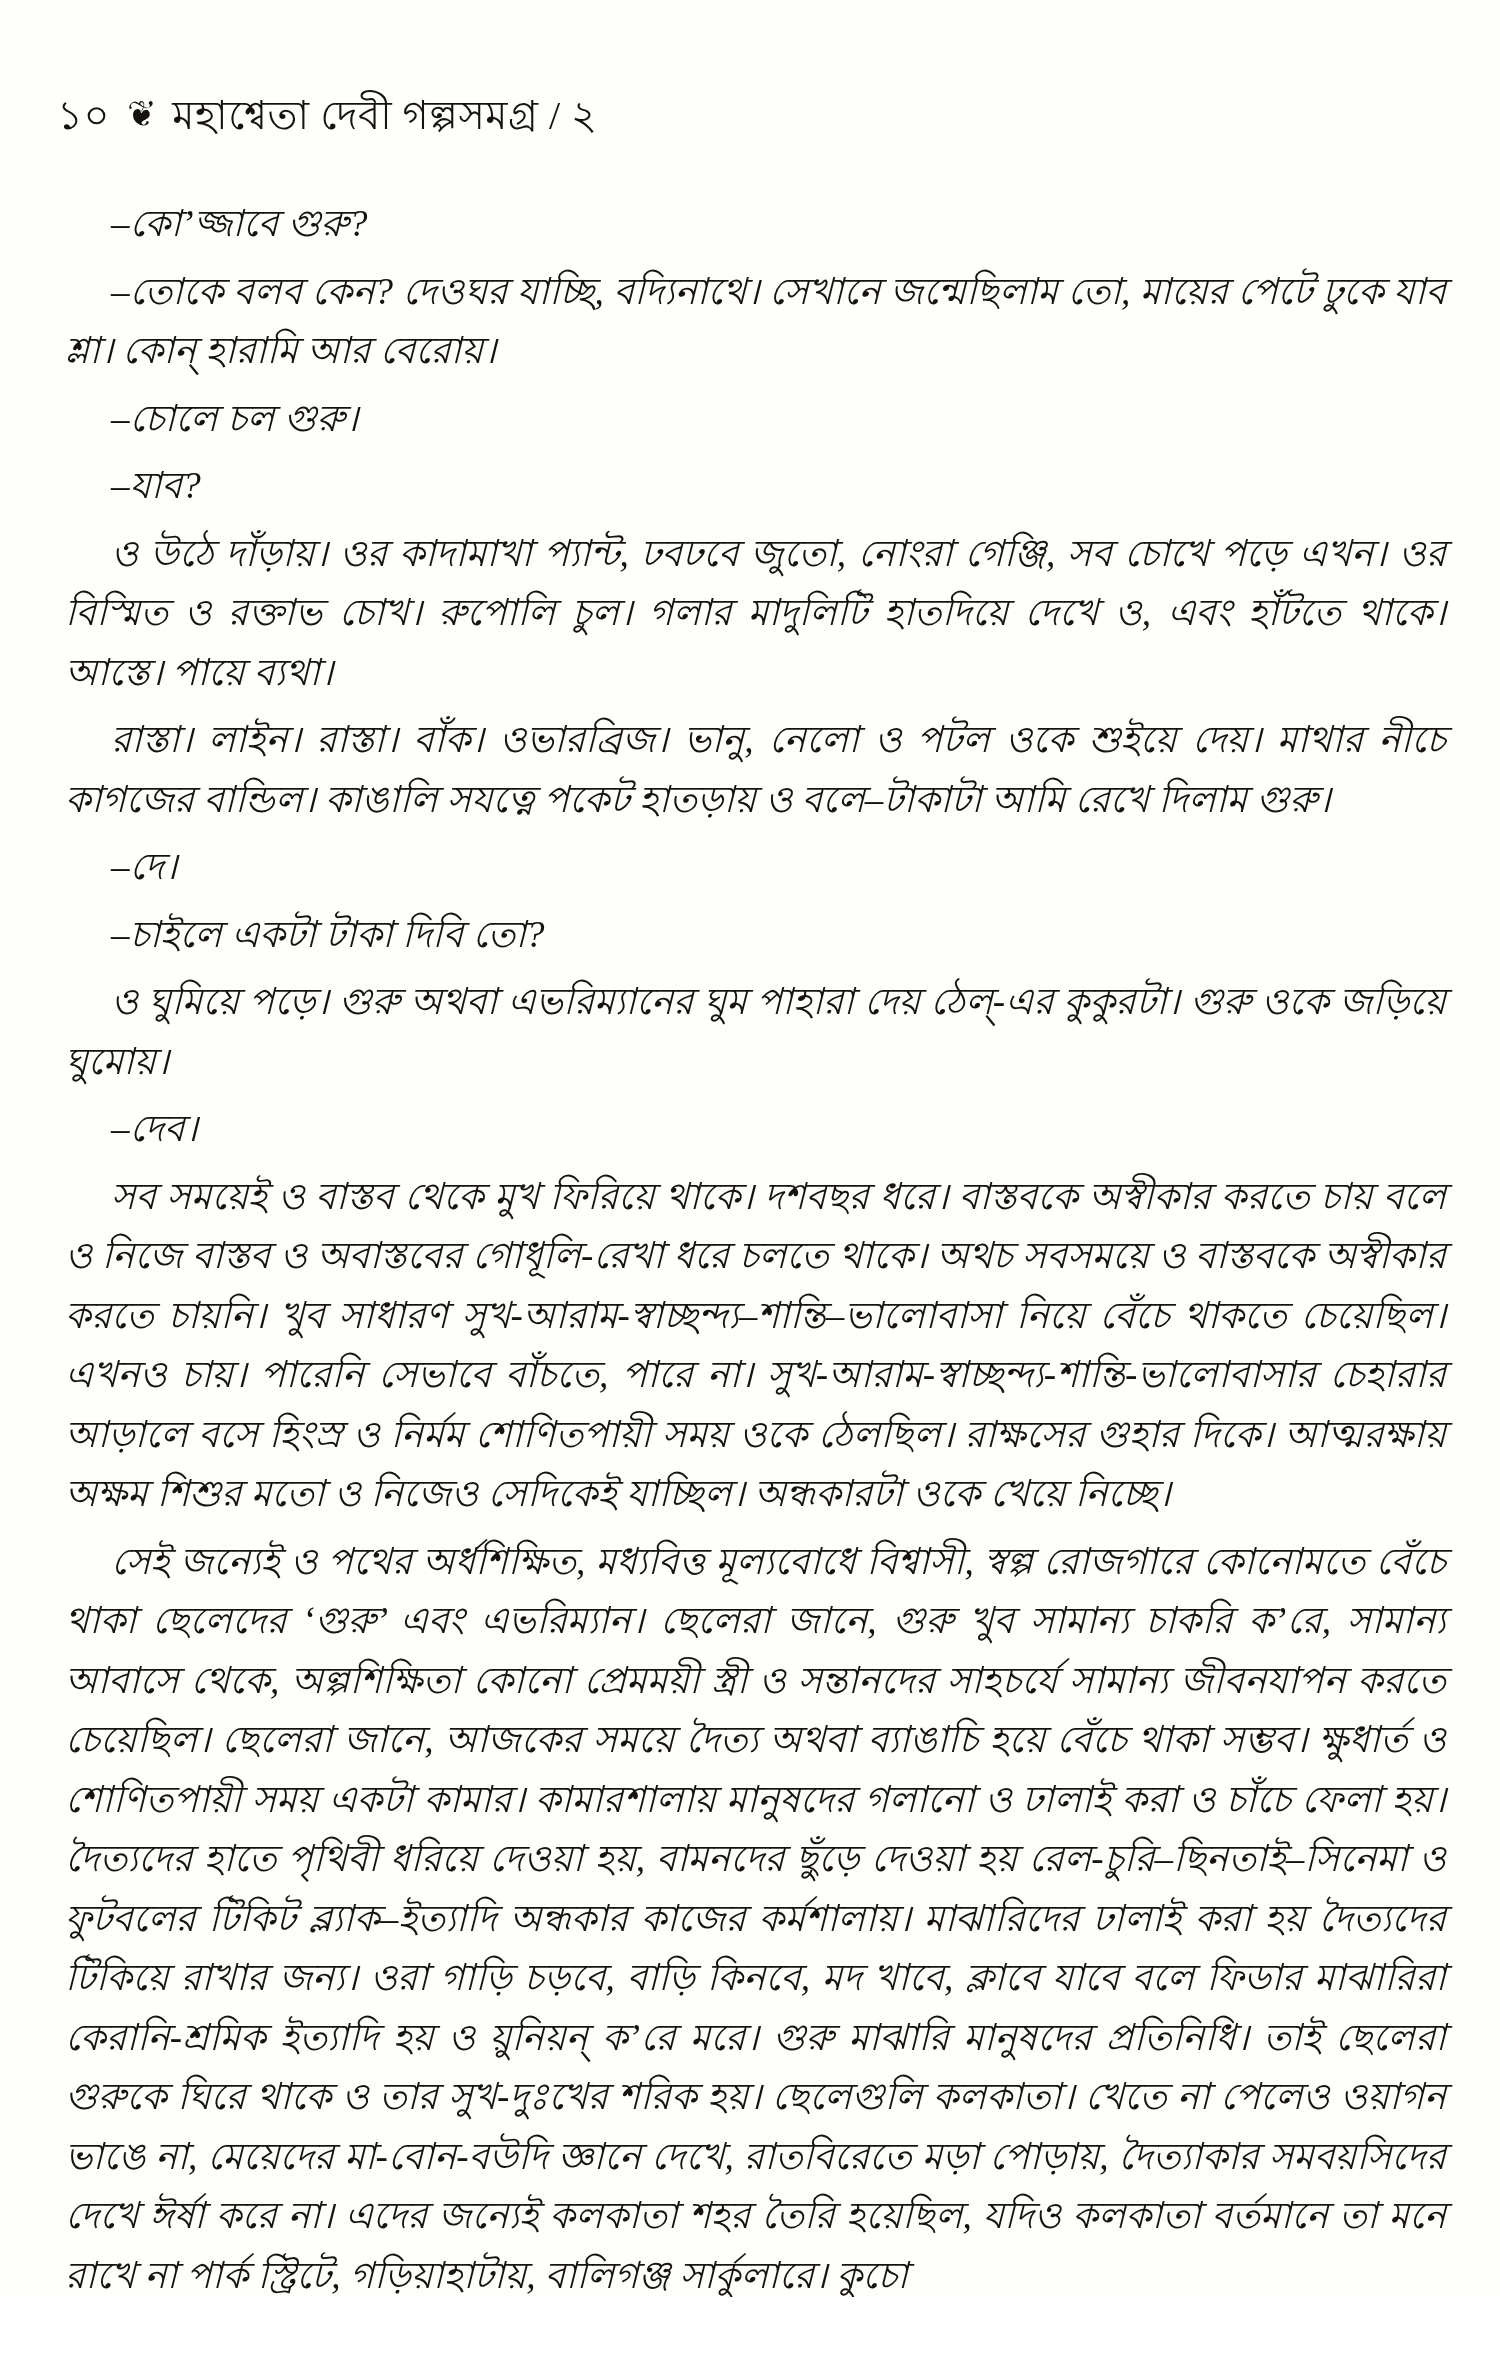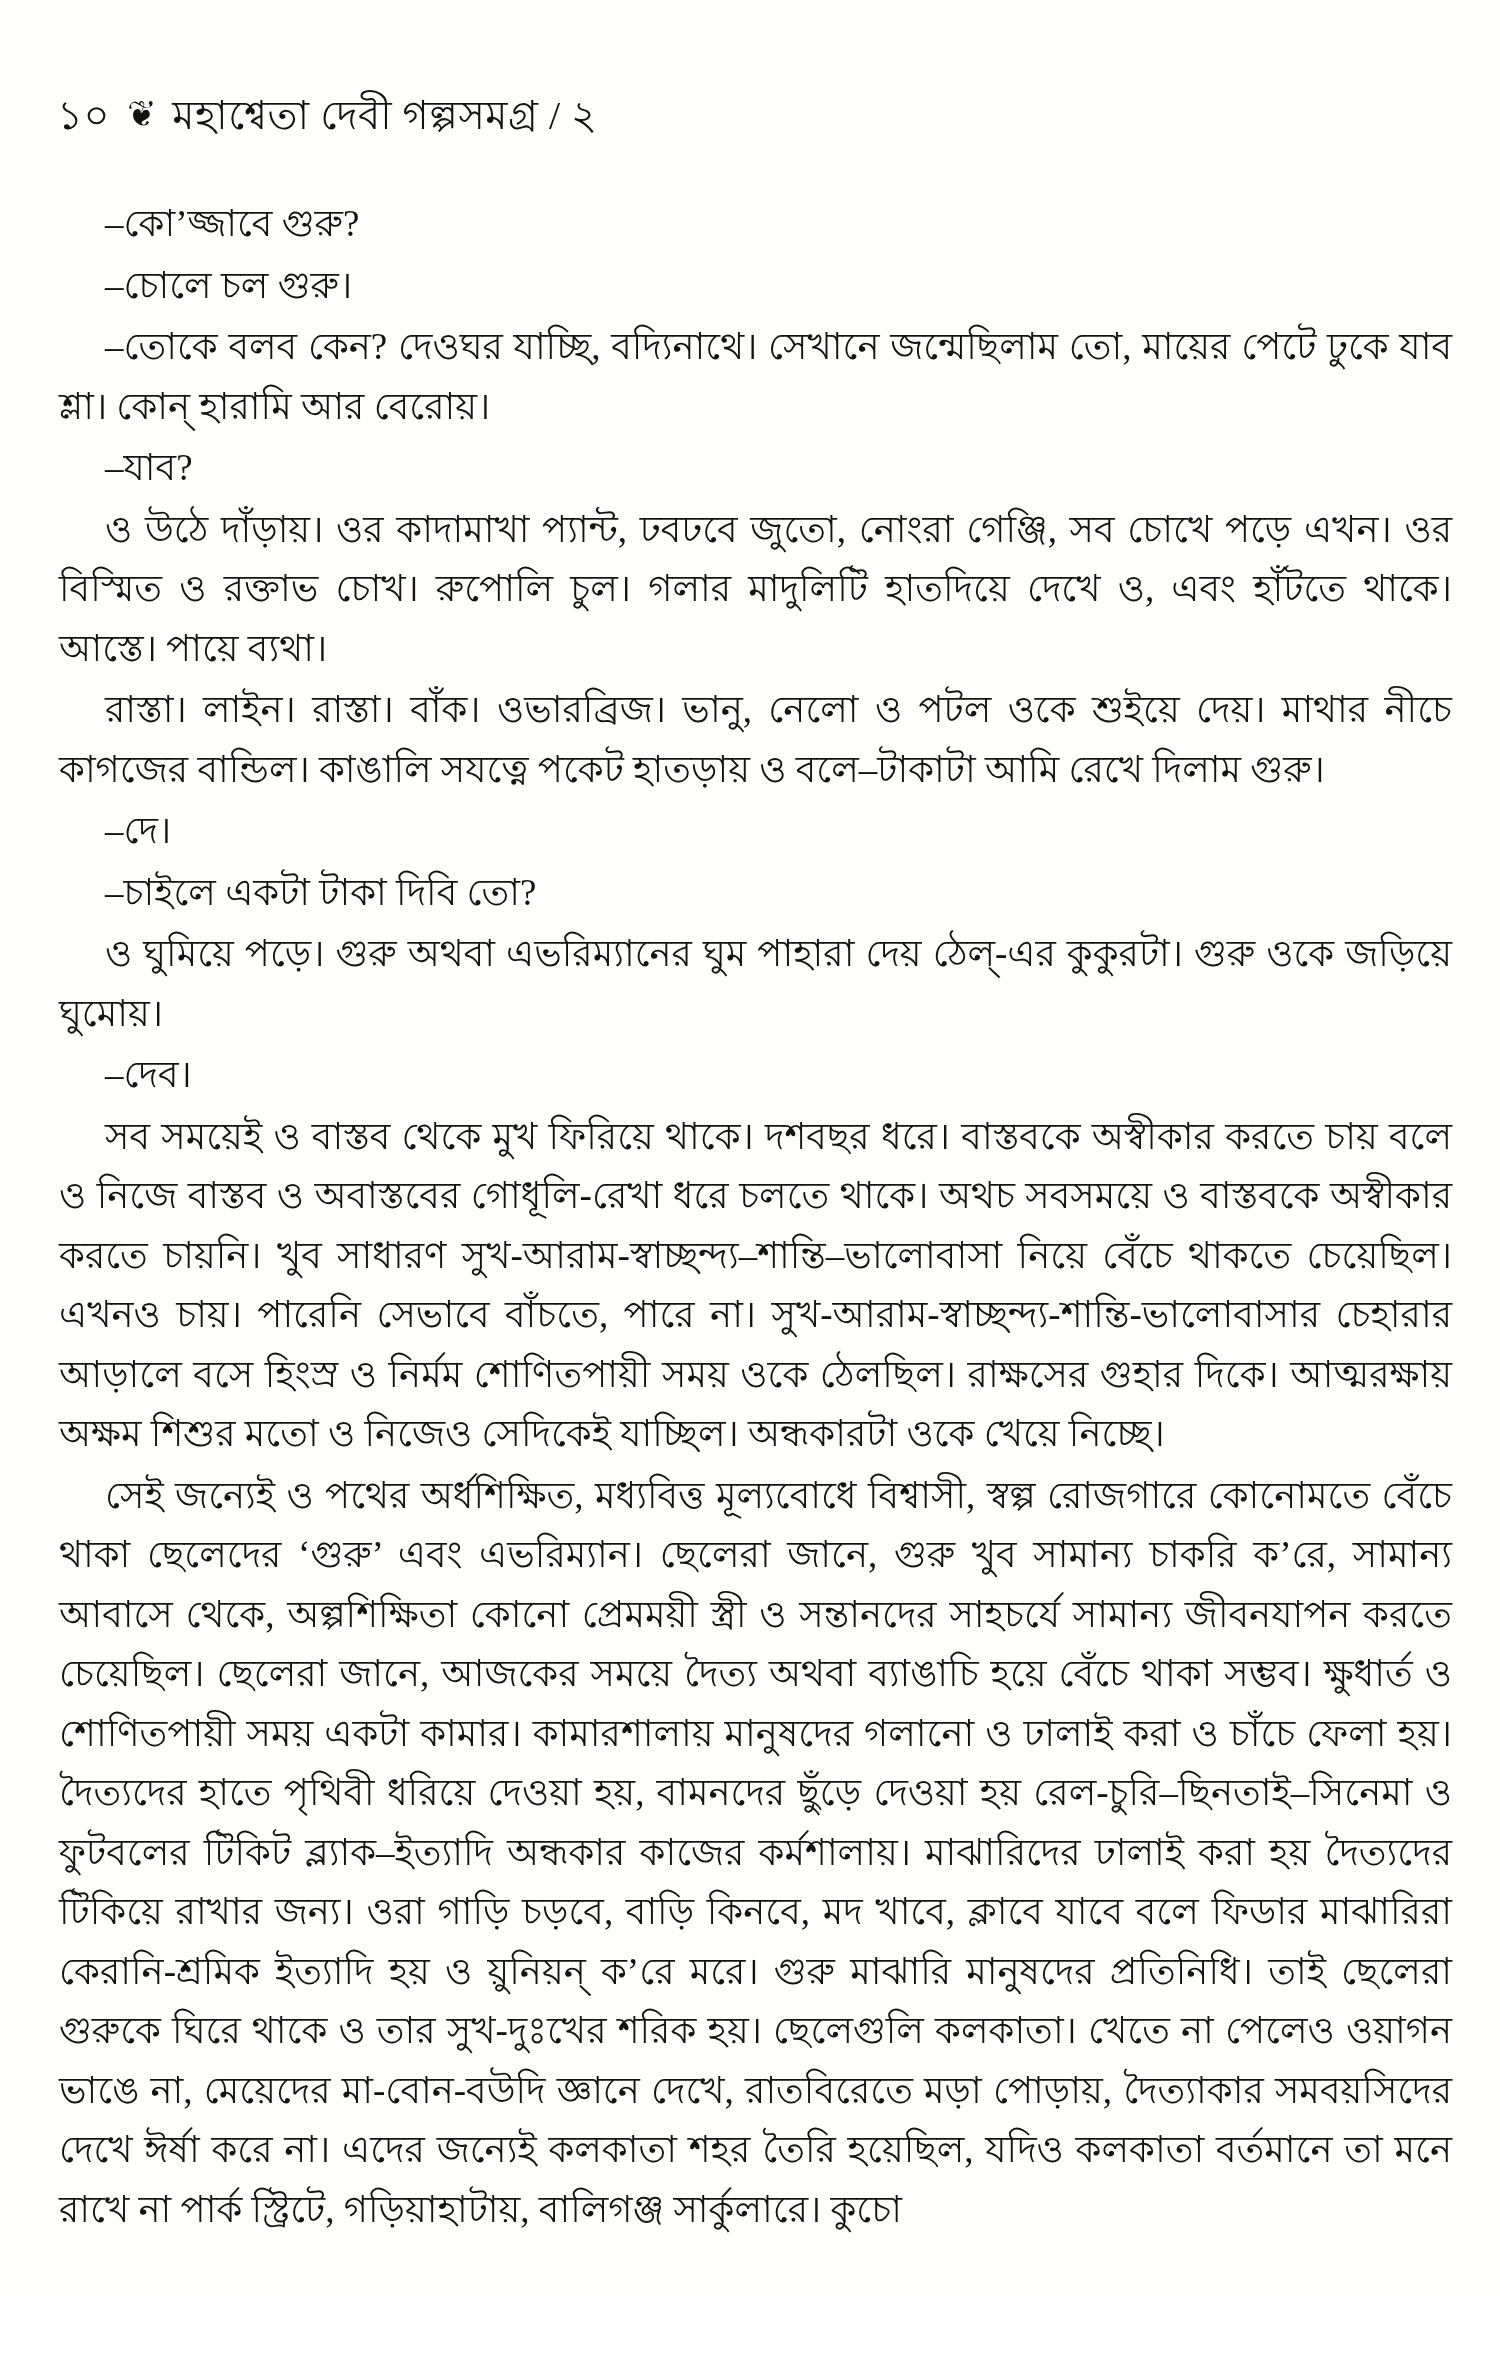--- a/index.html
+++ b/index.html
@@ -35,39 +35,40 @@
     position: relative;
     top: -4px;
   }
   .body-text {
     font-size: 37px;
     line-height: 59.5px;
     text-align: justify;
     text-justify: inter-word;
   }
   .body-text p {
-    margin: 2px;
+    margin: 8px;
     padding: 0;
     text-indent: 46px;
+    font-style: italic;
   }
 </style>
 </head>
 <body>
 
 <div class="page">
 
   <div class="running-head">
     <span class="page-num">১০</span><span class="ornament">❦</span><span class="title">মহাশ্বেতা দেবী গল্পসমগ্র / ২</span>
   </div>
 
   <div class="body-text" id="body-text">
 
   <p class="para dialogue">–কো’জ্জাবে গুরু?</p>
+      <p class="para dialogue">–তোকে বলব কেন? দেওঘর যাচ্ছি, বদ্যিনাথে। সেখানে জন্মেছিলাম তো, মায়ের পেটে ঢুকে যাব শ্লা। কোন্ হারামি আর বেরোয়।</p>
       <p class="para dialogue">–চোলে চল গুরু।</p>
-      <p class="para dialogue">–তোকে বলব কেন? দেওঘর যাচ্ছি, বদ্যিনাথে। সেখানে জন্মেছিলাম তো, মায়ের পেটে ঢুকে যাব শ্লা। কোন্ হারামি আর বেরোয়।</p>
       <p class="para dialogue">–যাব?</p>
       <p class="para narrative">ও উঠে দাঁড়ায়। ওর কাদামাখা প্যান্ট, ঢবঢবে জুতো, নোংরা গেঞ্জি, সব চোখে পড়ে এখন। ওর বিস্মিত ও রক্তাভ চোখ। রুপোলি চুল। গলার মাদুলিটি হাতদিয়ে দেখে ও, এবং হাঁটতে থাকে। আস্তে। পায়ে ব্যথা।</p>
       <p class="para narrative">রাস্তা। লাইন। রাস্তা। বাঁক। ওভারব্রিজ। ভানু, নেলো ও পটল ওকে শুইয়ে দেয়। মাথার নীচে কাগজের বান্ডিল। কাঙালি সযত্নে পকেট হাতড়ায় ও বলে–টাকাটা আমি রেখে দিলাম গুরু।</p>
       <p class="para dialogue">–দে।</p>
       <p class="para dialogue">–চাইলে একটা টাকা দিবি তো?</p>
       <p class="para narrative">ও ঘুমিয়ে পড়ে। গুরু অথবা এভরিম্যানের ঘুম পাহারা দেয় ঠেল্-এর কুকুরটা। গুরু ওকে জড়িয়ে ঘুমোয়।</p>
       <p class="para dialogue">–দেব।</p>
       <p class="para narrative">সব সময়েই ও বাস্তব থেকে মুখ ফিরিয়ে থাকে। দশবছর ধরে। বাস্তবকে অস্বীকার করতে চায় বলে ও নিজে বাস্তব ও অবাস্তবের গোধূলি-রেখা ধরে চলতে থাকে। অথচ সবসময়ে ও বাস্তবকে অস্বীকার করতে চায়নি। খুব সাধারণ সুখ-আরাম-স্বাচ্ছন্দ্য–শান্তি–ভালোবাসা নিয়ে বেঁচে থাকতে চেয়েছিল। এখনও চায়। পারেনি সেভাবে বাঁচতে, পারে না। সুখ-আরাম-স্বাচ্ছন্দ্য-শান্তি-ভালোবাসার চেহারার আড়ালে বসে হিংস্র ও নির্মম শোণিতপায়ী সময় ওকে ঠেলছিল। রাক্ষসের গুহার দিকে। আত্মরক্ষায় অক্ষম শিশুর মতো ও নিজেও সেদিকেই যাচ্ছিল। অন্ধকারটা ওকে খেয়ে নিচ্ছে।</p>
       <p class="para narrative">সেই জন্যেই ও পথের অর্ধশিক্ষিত, মধ্যবিত্ত মূল্যবোধে বিশ্বাসী, স্বল্প রোজগারে কোনোমতে বেঁচে থাকা ছেলেদের ‘গুরু’ এবং এভরিম্যান। ছেলেরা জানে, গুরু খুব সামান্য চাকরি ক’রে, সামান্য আবাসে থেকে, অল্পশিক্ষিতা কোনো প্রেমময়ী স্ত্রী ও সন্তানদের সাহচর্যে সামান্য জীবনযাপন করতে চেয়েছিল। ছেলেরা জানে, আজকের সময়ে দৈত্য অথবা ব্যাঙাচি হয়ে বেঁচে থাকা সম্ভব। ক্ষুধার্ত ও শোণিতপায়ী সময় একটা কামার। কামারশালায় মানুষদের গলানো ও ঢালাই করা ও চাঁচে ফেলা হয়। দৈত্যদের হাতে পৃথিবী ধরিয়ে দেওয়া হয়, বামনদের ছুঁড়ে দেওয়া হয় রেল-চুরি–ছিনতাই–সিনেমা ও ফুটবলের টিকিট ব্ল্যাক–ইত্যাদি অন্ধকার কাজের কর্মশালায়। মাঝারিদের ঢালাই করা হয় দৈত্যদের টিকিয়ে রাখার জন্য। ওরা গাড়ি চড়বে, বাড়ি কিনবে, মদ খাবে, ক্লাবে যাবে বলে ফিডার মাঝারিরা কেরানি-শ্রমিক ইত্যাদি হয় ও য়ুনিয়ন্ ক’রে মরে। গুরু মাঝারি মানুষদের প্রতিনিধি। তাই ছেলেরা গুরুকে ঘিরে থাকে ও তার সুখ-দুঃখের শরিক হয়। ছেলেগুলি কলকাতা। খেতে না পেলেও ওয়াগন ভাঙে না, মেয়েদের মা-বোন-বউদি জ্ঞানে দেখে, রাতবিরেতে মড়া পোড়ায়, দৈত্যাকার সমবয়সিদের দেখে ঈর্ষা করে না। এদের জন্যেই কলকাতা শহর তৈরি হয়েছিল, যদিও কলকাতা বর্তমানে তা মনে রাখে না পার্ক স্ট্রিটে, গড়িয়াহাটায়, বালিগঞ্জ সার্কুলারে। কুচো</p>
     </div>

